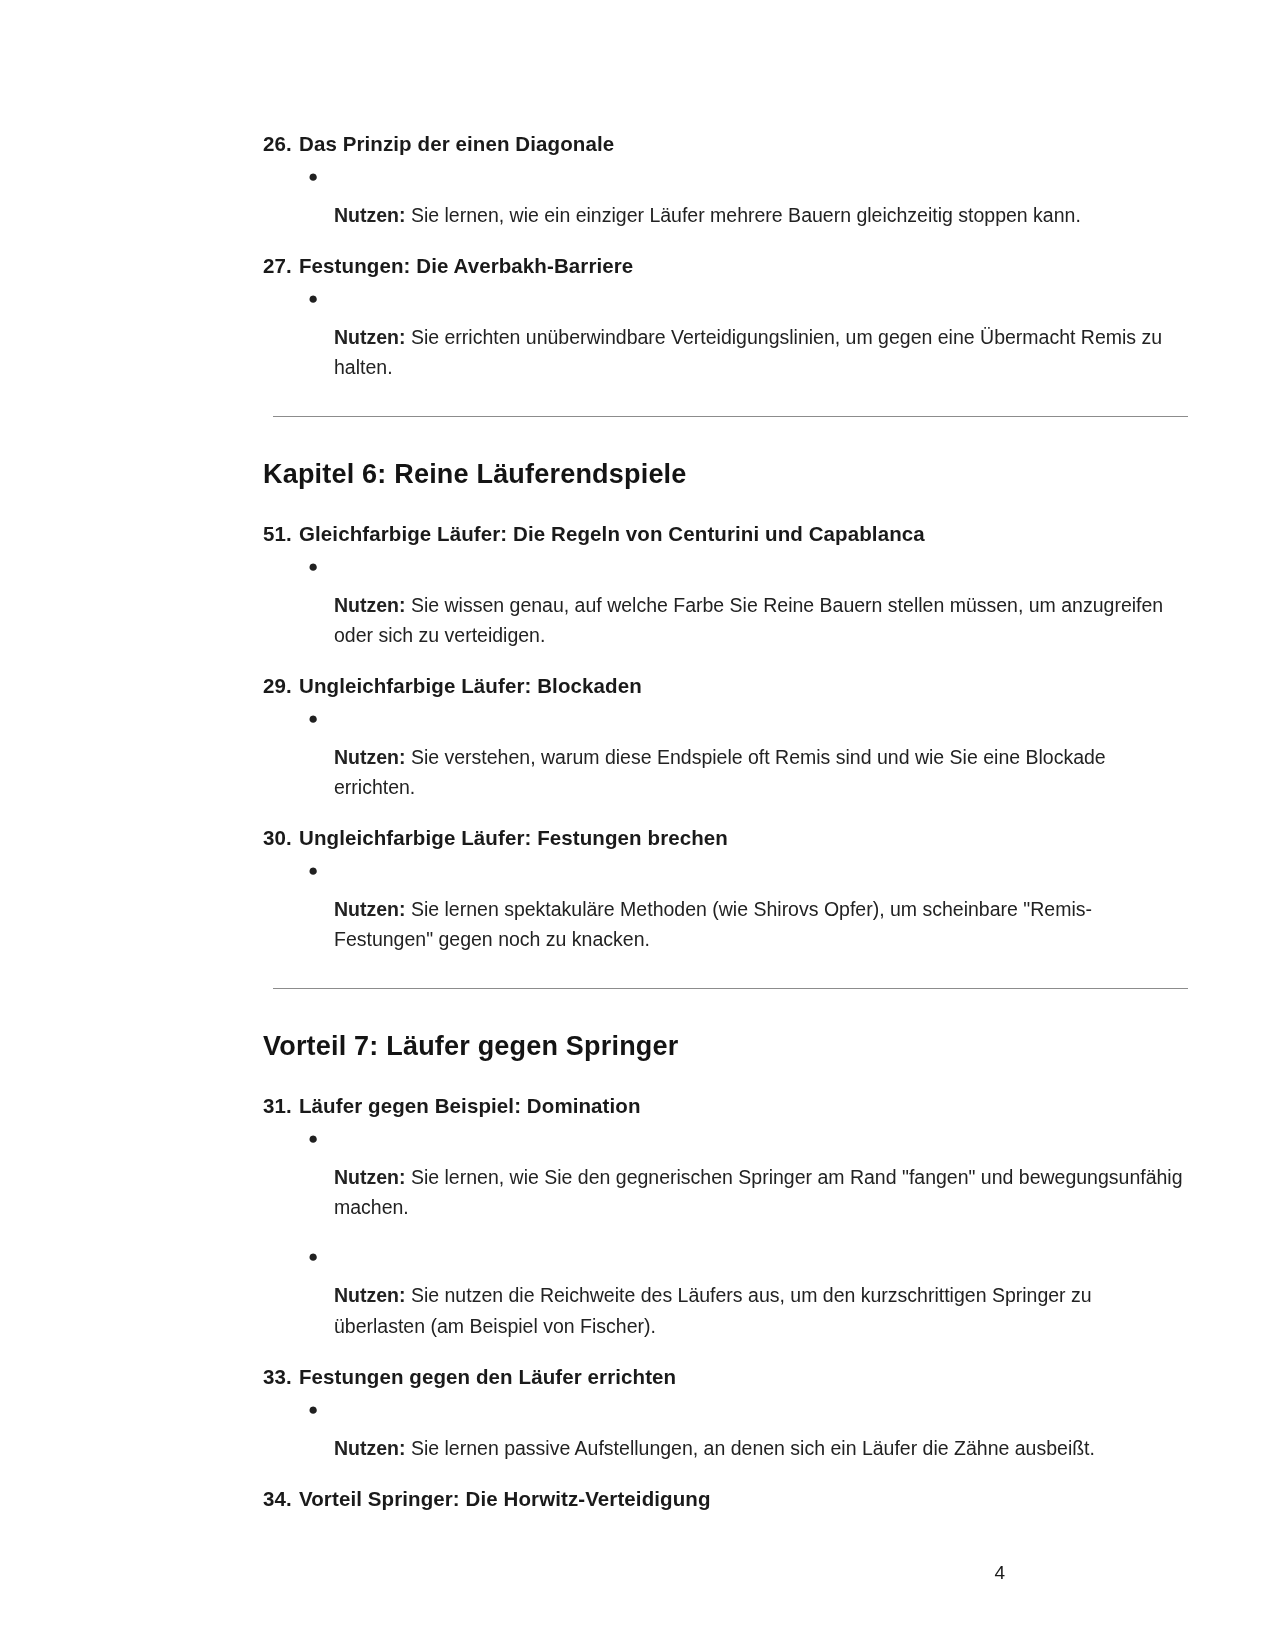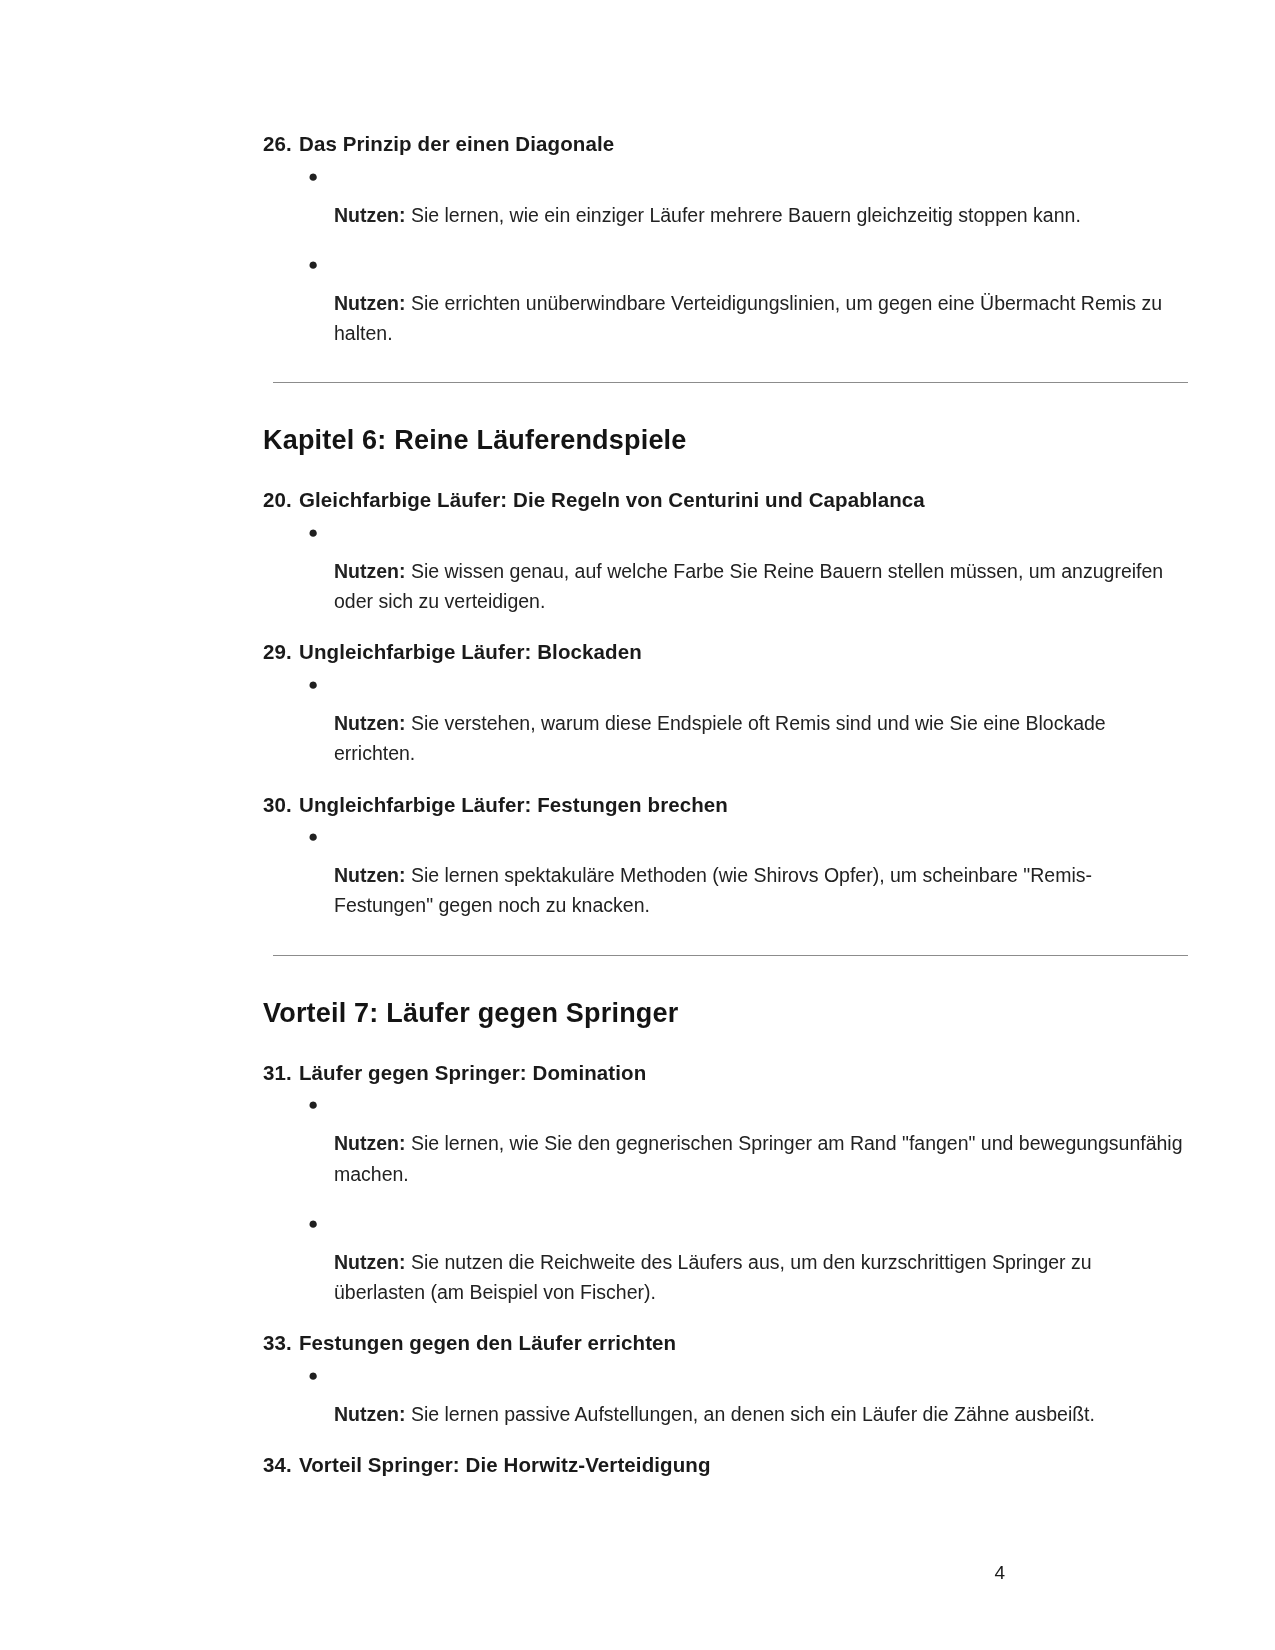--- a/index.html
+++ b/index.html
@@ -92,34 +92,37 @@
     <div class="block">
 
       <div class="item-heading">
         <span class="num">26.</span><span>Das Prinzip der einen Diagonale</span>
       </div>
       <div class="bullet-line">
         <span class="bullet-dot">●</span>
         <span class="bullet-text"><b>Nutzen:</b><span> Sie lernen, wie ein einziger Läufer mehrere Bauern gleichzeitig stoppen kann.</span></span>
       </div>
 
+      <div class="item-heading">
+        <span class="num">27.</span><span>Festungen: Die Averbakh-Barriere</span>
+      </div>
       <div class="bullet-line">
         <span class="bullet-dot">●</span>
         <span class="bullet-text"><b>Nutzen:</b><span> Sie errichten unüberwindbare Verteidigungslinien, um gegen eine Übermacht Remis zu halten.</span></span>
       </div>
 
     </div>
 
     <hr class="sep">
 
     <div class="block">
       <h2 class="chapter-title">Kapitel 6: Reine Läuferendspiele</h2>
 
       <div class="item-heading">
-        <span class="num">20.</span><span>Gleichfarbige Läufer: Die Regeln von Centurini und Capablanca</span>
+        <span class="num">51.</span><span>Gleichfarbige Läufer: Die Regeln von Centurini und Capablanca</span>
       </div>
       <div class="bullet-line">
         <span class="bullet-dot">●</span>
         <span class="bullet-text"><b>Nutzen:</b><span> Sie wissen genau, auf welche Farbe Sie Reine Bauern stellen müssen, um anzugreifen oder sich zu verteidigen.</span></span>
       </div>
 
       <div class="item-heading">
         <span class="num">29.</span><span>Ungleichfarbige Läufer: Blockaden</span>
       </div>
       <div class="bullet-line">
@@ -135,21 +138,21 @@
         <span class="bullet-text"><b>Nutzen:</b><span> Sie lernen spektakuläre Methoden (wie Shirovs Opfer), um scheinbare "Remis-Festungen" gegen noch zu knacken.</span></span>
       </div>
     </div>
 
     <hr class="sep">
 
     <div class="block">
       <h2 class="chapter-title">Vorteil 7: Läufer gegen Springer</h2>
 
       <div class="item-heading">
-        <span class="num">31.</span><span>Läufer gegen Springer: Domination</span>
+        <span class="num">31.</span><span>Läufer gegen Beispiel: Domination</span>
       </div>
       <div class="bullet-line">
         <span class="bullet-dot">●</span>
         <span class="bullet-text"><b>Nutzen:</b><span> Sie lernen, wie Sie den gegnerischen Springer am Rand "fangen" und bewegungsunfähig machen.</span></span>
       </div>
 
       <div class="bullet-line">
         <span class="bullet-dot">●</span>
         <span class="bullet-text"><b>Nutzen:</b><span> Sie nutzen die Reichweite des Läufers aus, um den kurzschrittigen Springer zu überlasten (am Beispiel von Fischer).</span></span>
       </div>

